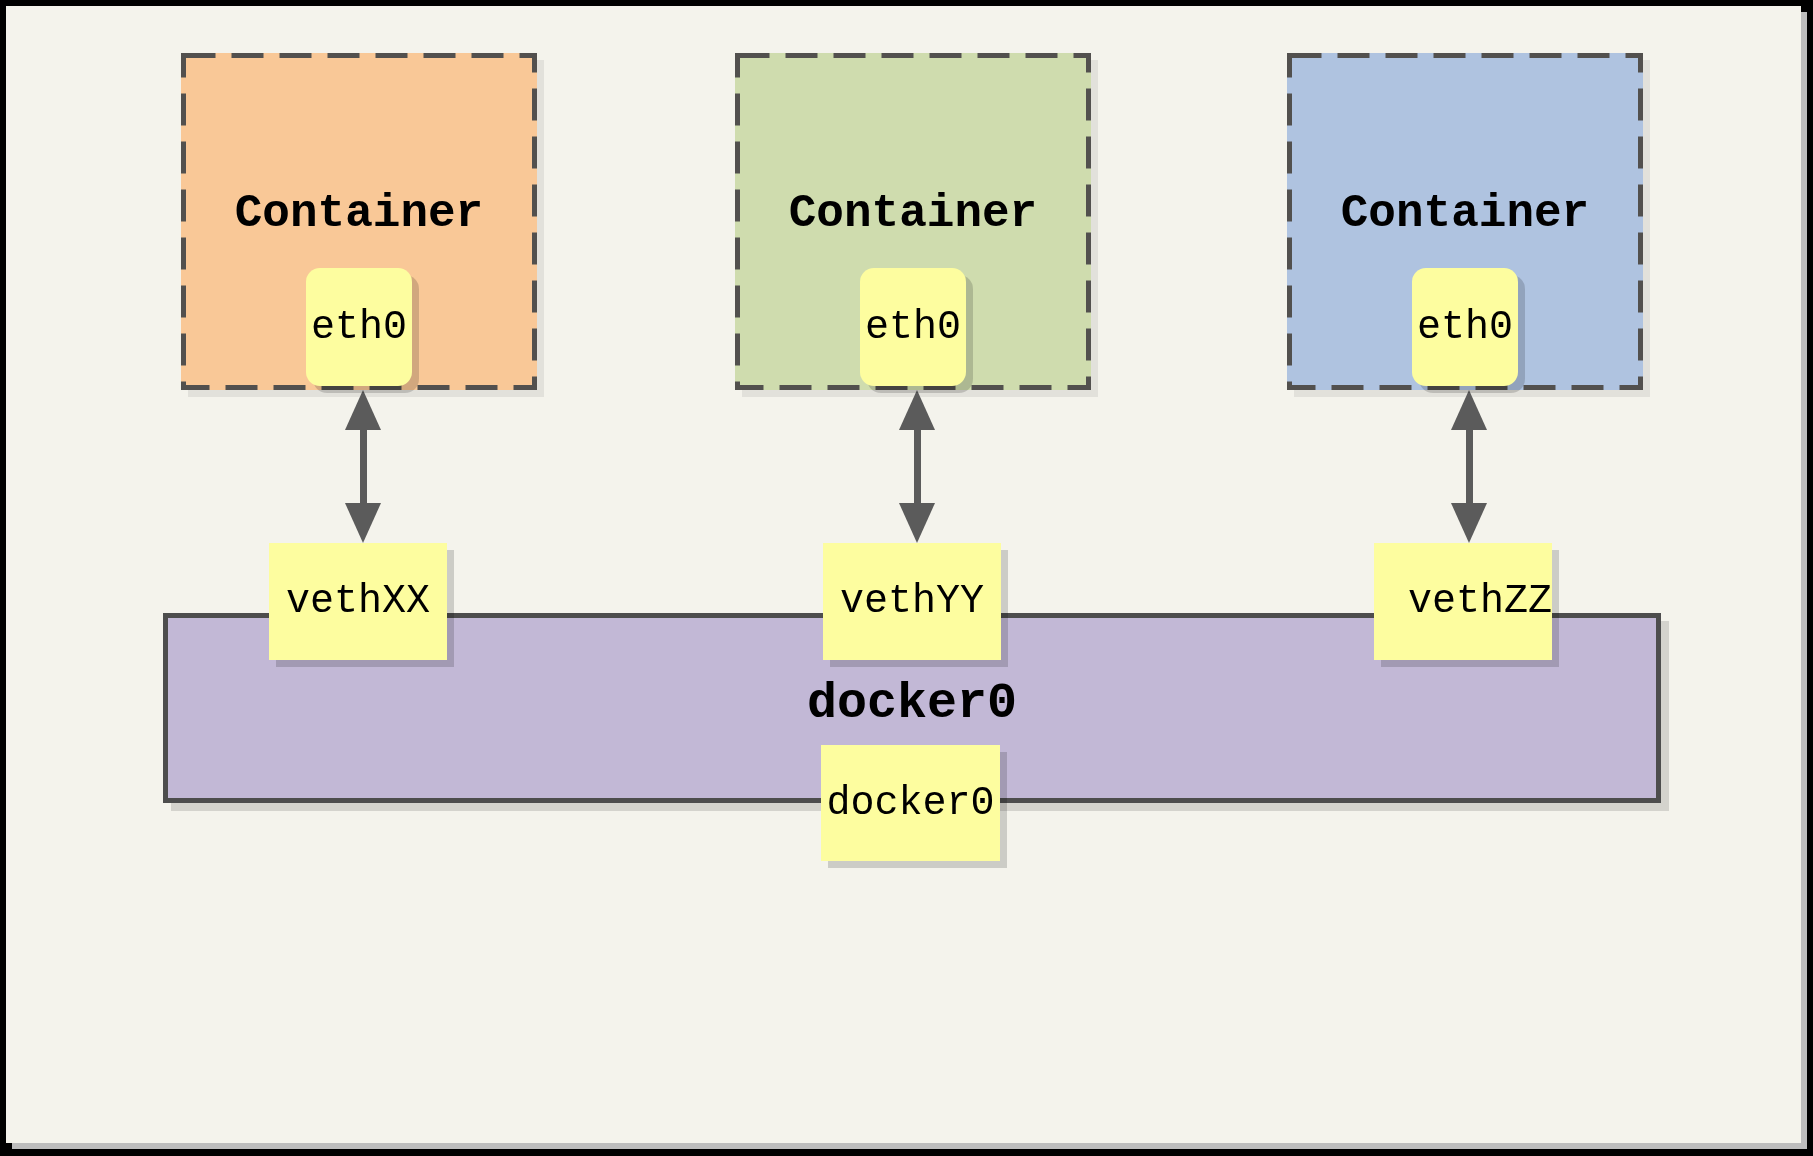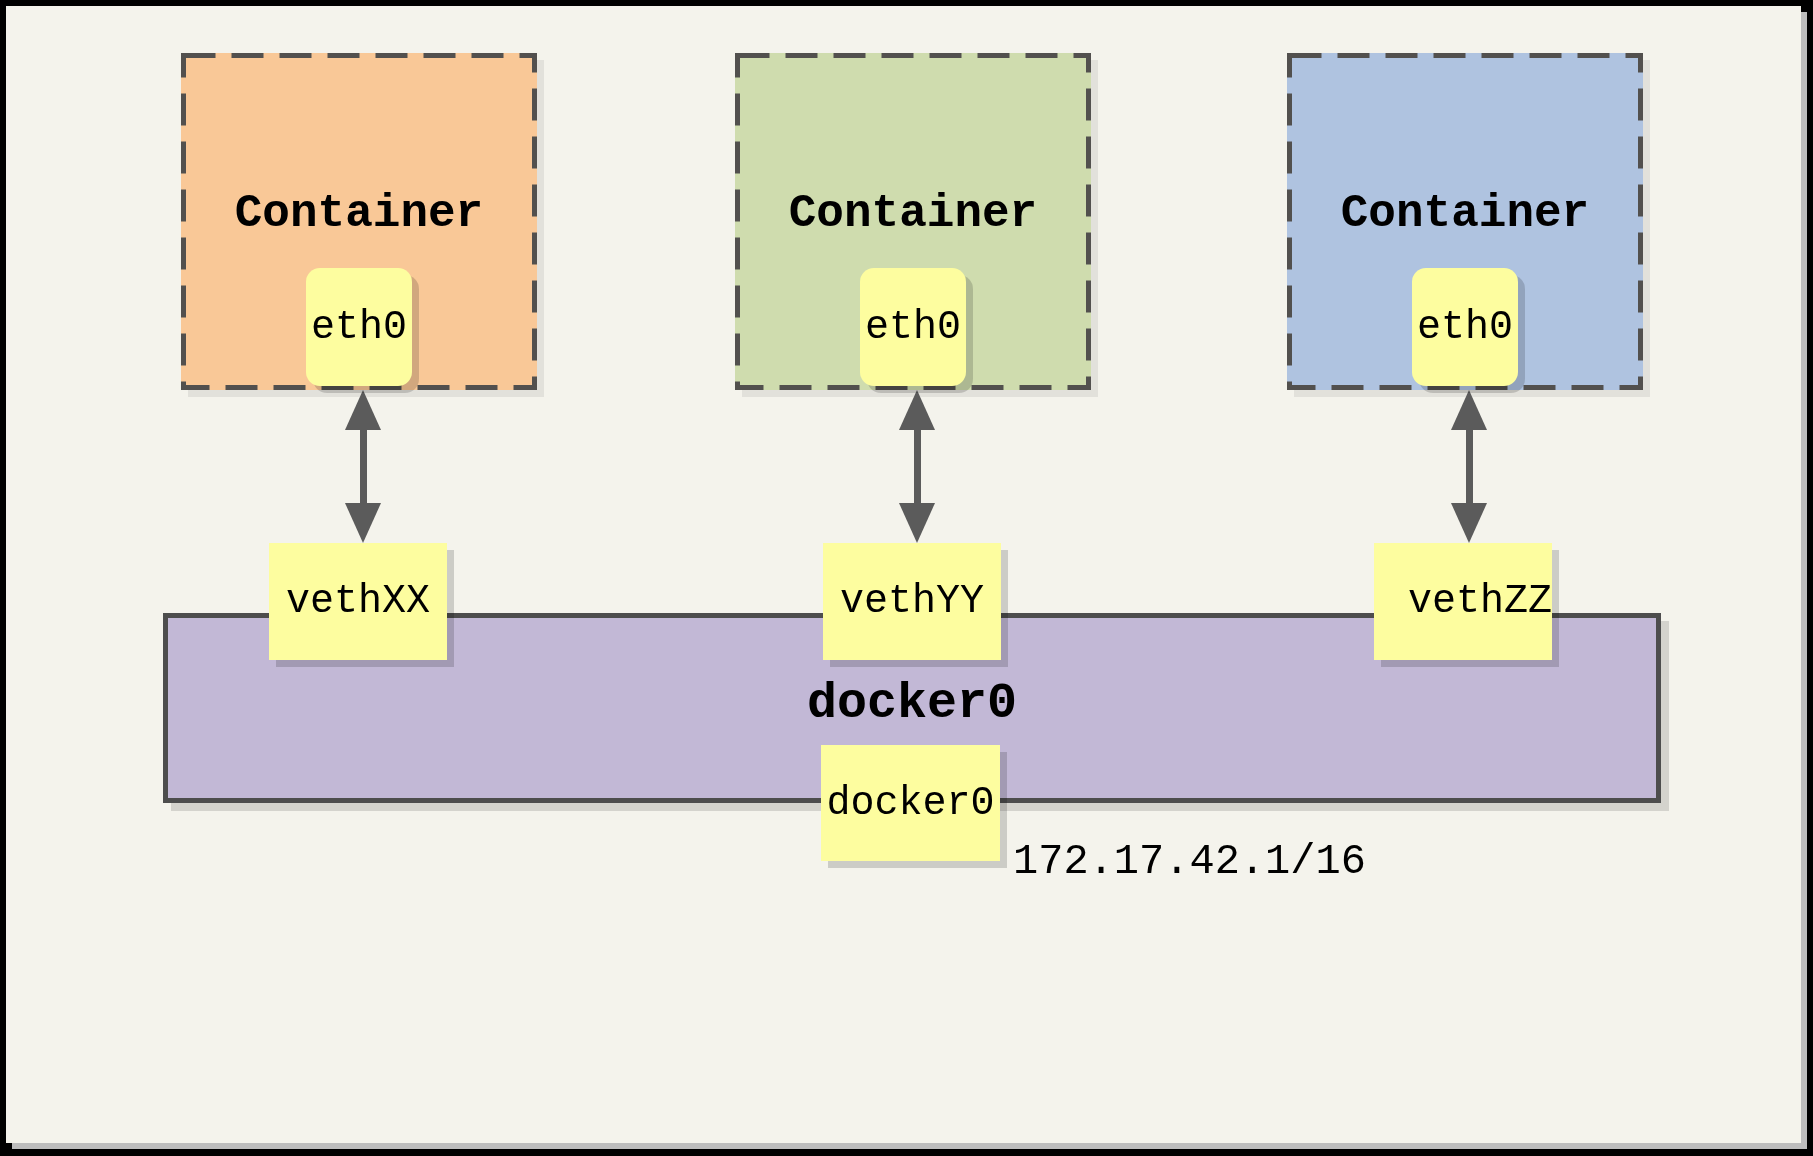--- a/index.html
+++ b/index.html
@@ -169,17 +169,16 @@
     <div class="note veth v1">
       <span>vethYY</span>
     </div>
     <div class="note veth v2">
       <span>vethZZ</span>
     </div>
 
     <div class="note dock">
       <span>docker0</span>
     </div>
-    <div class="ip">172.17.42.1/16</div>
 
 
   </div>
 </div>
 
 </body></html>

